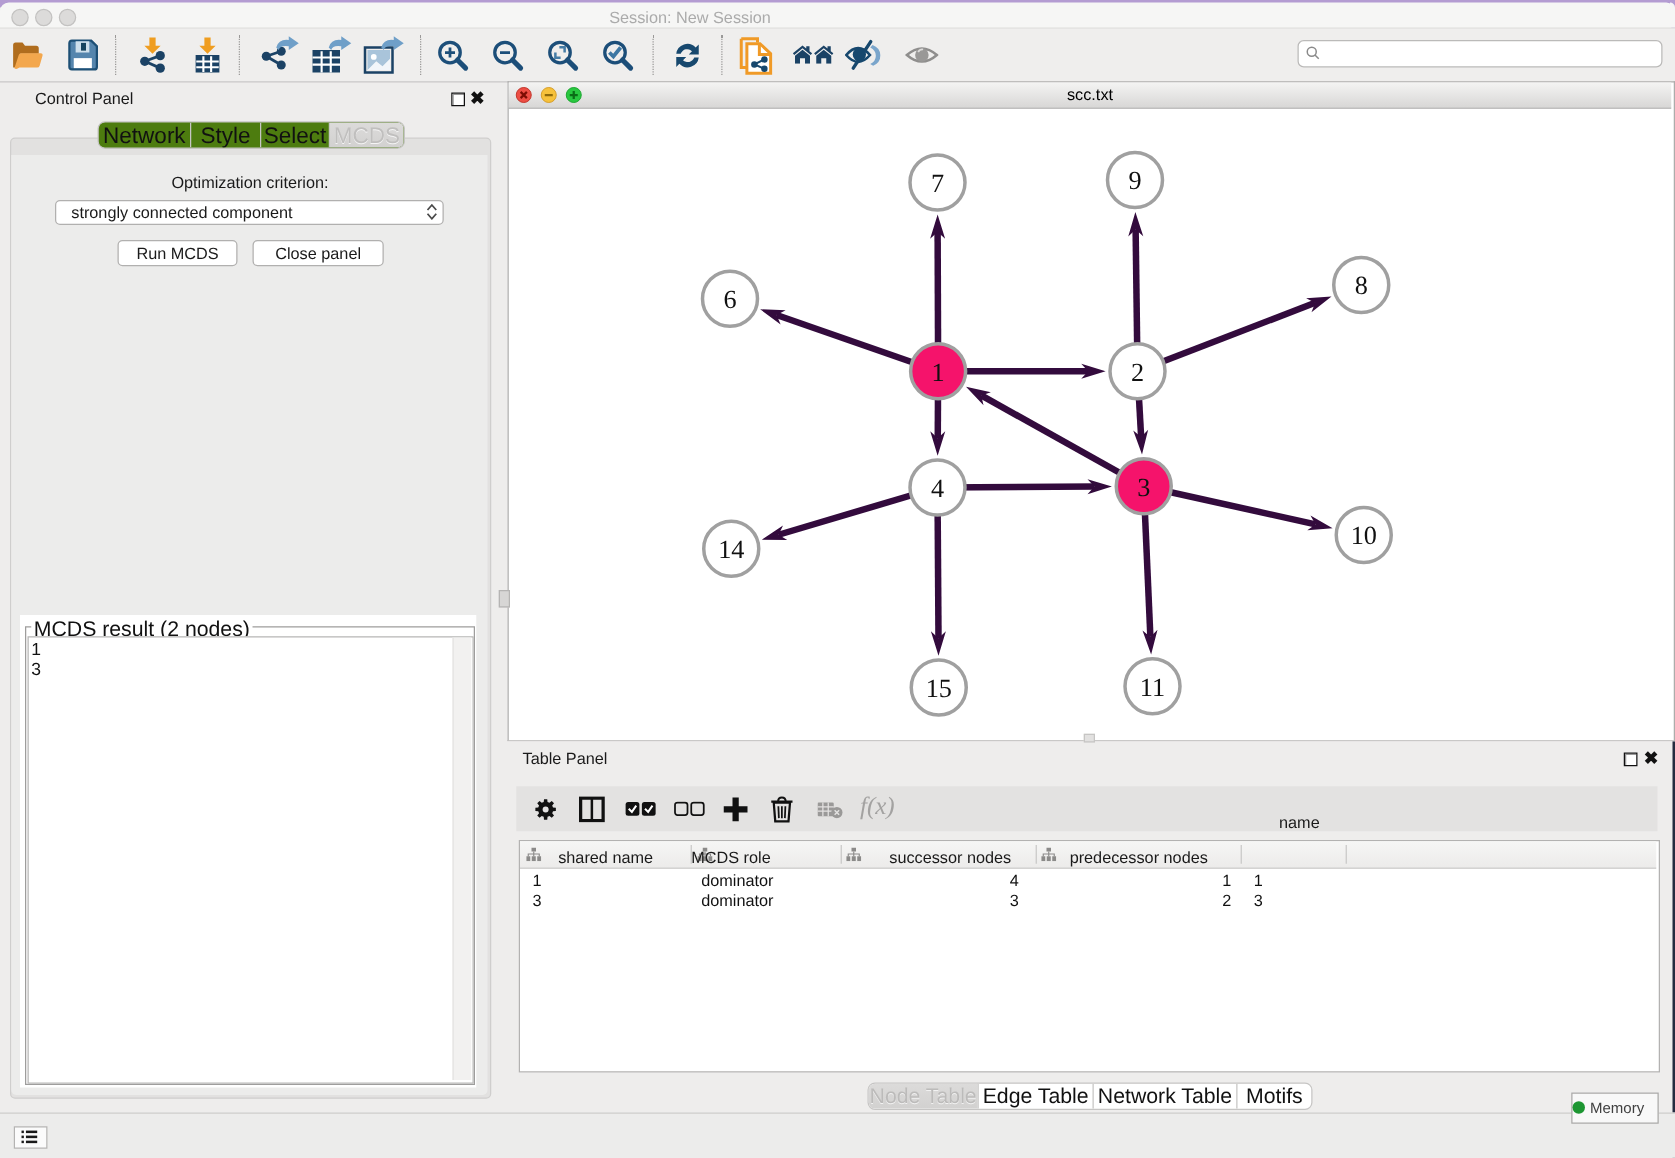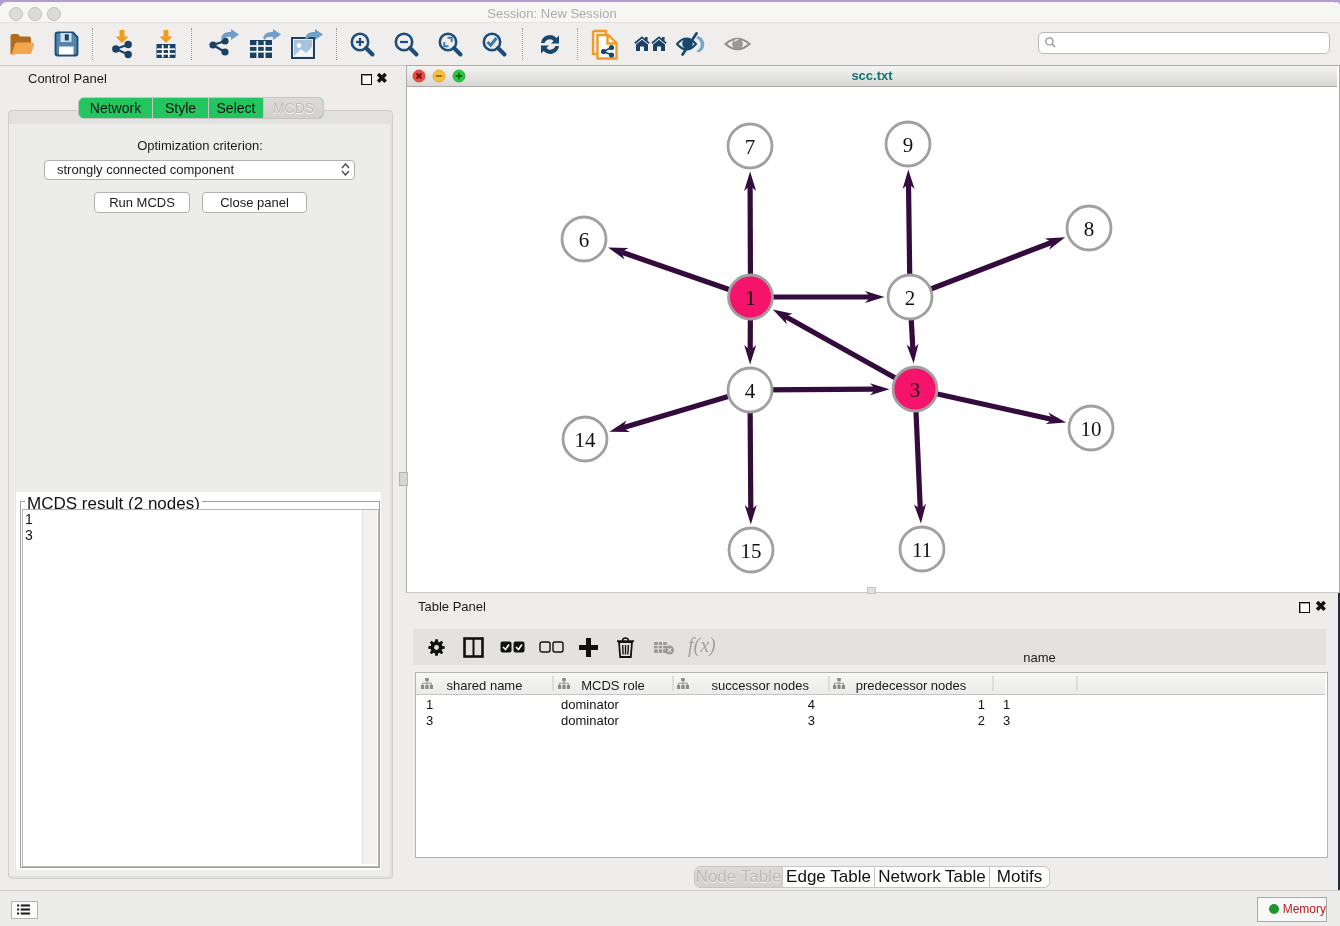--- a/index.html
+++ b/index.html
@@ -168,21 +168,21 @@
   </svg>
 
 <div id="leftpanel">
 <div class="txt" style="left:28px;top:71px;font-size:13px;color:#1a1a1a">Control Panel</div>
 <div class="abs" style="left:361px;top:74px;width:9px;height:9px;border:1.6px solid #111;background:#fff;box-shadow:inset 1px 1px 0 #999"></div>
 <div class="txt" style="left:376px;top:70px;font-size:14px;font-weight:bold;color:#111">✖</div>
 
 <div class="abs" style="left:8px;top:110px;width:383px;height:767px;border:1px solid #cfcecd;border-radius:4px;background:#e2e1e0"></div>
 <div class="abs" style="left:9px;top:124px;width:381px;height:752px;background:#ececeb;border-radius:0 0 4px 4px"></div>
 
-<div class="abs" style="left:78px;top:97px;width:244px;height:20px;background:#22c55e;border:1px solid #c6c5c4;border-radius:6px;overflow:hidden;font-size:14px;color:#111">
+<div class="abs" style="left:78px;top:97px;width:244px;height:20px;background:#4d7c0f;border:1px solid #c6c5c4;border-radius:6px;overflow:hidden;font-size:18px;color:#111">
  <div class="abs" style="left:0;top:0;width:73px;height:20px;text-align:center;line-height:20px;border-right:1px solid #c6c5c4">Network</div>
  <div class="abs" style="left:74px;top:0;width:55px;height:20px;text-align:center;line-height:20px;border-right:1px solid #c6c5c4">Style</div>
  <div class="abs" style="left:130px;top:0;width:54px;height:20px;text-align:center;line-height:20px;border-right:1px solid #c6c5c4">Select</div>
  <div class="abs" style="left:185px;top:0;width:59px;height:20px;text-align:center;line-height:20px;background:linear-gradient(#dcdbda,#d2d1d0);color:#c0bfbe;text-shadow:0 1px 0 #f5f5f5">MCDS</div>
 </div>
 <div class="txt" style="left:0px;top:138px;width:400px;text-align:center;font-size:13px;color:#1a1a1a">Optimization criterion:</div>
 
 <div class="abs" style="left:44px;top:160px;width:297px;height:18px;background:#fff;border:1px solid #b1b0af;border-radius:4px;font-size:13px;color:#1a1a1a;line-height:18px;padding-left:12px">strongly connected component</div>
 <svg class="abs" style="left:341px;top:163px" width="9" height="13" viewBox="0 0 9 13">
  <path d="M1 5 L4.5 1 L8 5" fill="none" stroke="#4a4a4a" stroke-width="1.4"></path>
@@ -197,21 +197,21 @@
 <div class="txt" style="left:25px;top:494px;font-size:17px;color:#111;background:#fff;padding:0 2px">MCDS result (2 nodes)</div>
 <div class="abs" style="left:22px;top:509px;width:355px;height:356px;background:#fff;border:1px solid #b7b6b5"></div>
 <div class="abs" style="left:362px;top:510px;width:14px;height:354px;background:#f2f1f0;border-left:1px solid #e3e2e1"></div>
 <div class="txt" style="left:25px;top:511px;font-size:14px;color:#111">1</div>
 <div class="txt" style="left:25px;top:527px;font-size:14px;color:#111">3</div>
 </div>
 
 <div id="netwin">
 <div class="abs" style="left:406px;top:65px;width:932px;height:526px;border:1px solid #adacab;border-bottom-color:#c9c8c7;background:#fff"></div>
 <div class="abs" style="left:407px;top:66px;width:930px;height:20px;background:linear-gradient(#f4f4f3,#d8d7d6);border-bottom:1px solid #acabaa"></div>
-<div class="txt" style="left:407px;top:68px;width:930px;text-align:center;font-size:13px;font-weight:bold;color:#0f766e">scc.txt</div>
+<div class="txt" style="left:407px;top:68px;width:930px;text-align:center;font-size:13px;font-weight:normal;color:#000000">scc.txt</div>
 <svg class="abs" style="left:412px;top:69px" width="55" height="14" viewBox="0 0 55 14">
  <circle cx="7" cy="7" r="6" fill="#ed4e44" stroke="#c2362c" stroke-width="0.8"></circle>
  <path d="M4.5 4.5 l5 5 M9.5 4.5 l-5 5" stroke="#7c0d04" stroke-width="1.8"></path>
  <circle cx="27" cy="7" r="6" fill="#f6c13b" stroke="#d59e2b" stroke-width="0.8"></circle>
  <path d="M23.8 7 h6.4" stroke="#8e6a0a" stroke-width="1.8"></path>
  <circle cx="47" cy="7" r="6" fill="#28c83f" stroke="#1da631" stroke-width="0.8"></circle>
  <path d="M47 3.8 v6.4 M43.8 7 h6.4" stroke="#0a6e16" stroke-width="1.8"></path>
 </svg>
 <svg class="abs" style="left:407px;top:87px" width="930" height="503" viewBox="407 87 930 503">
 <g stroke="#330b3d" stroke-width="5.2" fill="#330b3d" stroke-linecap="butt">
@@ -376,21 +376,21 @@
         <rect x="4.2" y="0" width="3.6" height="3.2"></rect>
         <rect x="0" y="7" width="3.2" height="4"></rect>
         <rect x="4.4" y="7" width="3.2" height="4"></rect>
         <rect x="8.8" y="7" width="3.2" height="4"></rect>
       </g>
  <g stroke="#8b8a89" stroke-width="0.9" fill="none">
         <path d="M6 3.2 v2 M1.6 7 v-1.8 h8.8 v1.8 M6 5.2 v1.8"></path>
       </g>
 </svg>
 <div class="txt" style="left:416px;top:678px;width:137px;text-align:center;font-size:13px;color:#1a1a1a">shared name</div>
-<div class="txt" style="left:553px;top:678px;width:120px;text-align:center;font-size:13px;color:#1a1a1a">MCDS role</div>
+<div class="txt" style="left:553px;top:678px;width:120px;font-size:13px;color:#1a1a1a">MCDS role</div>
 <div class="txt" style="left:673px;top:678px;width:136px;text-align:right;font-size:13px;color:#1a1a1a">successor nodes</div>
 <div class="txt" style="left:829px;top:678px;width:164px;text-align:center;font-size:13px;color:#1a1a1a">predecessor nodes</div>
 <div class="txt" style="left:993px;top:650px;width:93px;text-align:center;font-size:13px;color:#1a1a1a">name</div>
 <div class="txt" style="left:426px;top:697px;font-size:13px;color:#111">1</div>
 <div class="txt" style="left:561px;top:697px;font-size:13px;color:#111">dominator</div>
 <div class="txt" style="left:673px;top:697px;width:142px;text-align:right;font-size:13px;color:#111">4</div>
 <div class="txt" style="left:829px;top:697px;width:156px;text-align:right;font-size:13px;color:#111">1</div>
 <div class="txt" style="left:1003px;top:697px;font-size:13px;color:#111">1</div>
 <div class="txt" style="left:426px;top:713px;font-size:13px;color:#111">3</div>
 <div class="txt" style="left:561px;top:713px;font-size:13px;color:#111">dominator</div>
@@ -411,14 +411,14 @@
 <svg class="abs" style="left:17px;top:904px" width="13" height="11" viewBox="0 0 14 12">
 <g fill="#1a1a1a">
       <rect x="0" y="0.5" width="2.2" height="2.2"></rect>
       <rect x="4" y="0.5" width="10" height="2.2"></rect>
       <rect x="0" y="4.9" width="2.2" height="2.2"></rect>
       <rect x="4" y="4.9" width="10" height="2.2"></rect>
       <rect x="0" y="9.3" width="2.2" height="2.2"></rect>
       <rect x="4" y="9.3" width="10" height="2.2"></rect>
     </g>
   </svg>
-<div class="abs" style="left:1257px;top:897px;width:68px;height:23px;background:#f8f8f8;border:1px solid #a9a8a7;font-size:12px;color:#b91c1c;text-align:right;line-height:23px">
+<div class="abs" style="left:1257px;top:874px;width:68px;height:23px;background:#f8f8f8;border:1px solid #a9a8a7;font-size:12px;color:#404040;text-align:left;line-height:23px">
 <span style="display:inline-block;width:10px;height:10px;border-radius:50%;background:#1d9632;vertical-align:-1px;margin-right:4px"></span>Memory</div>
 
 </body></html>

